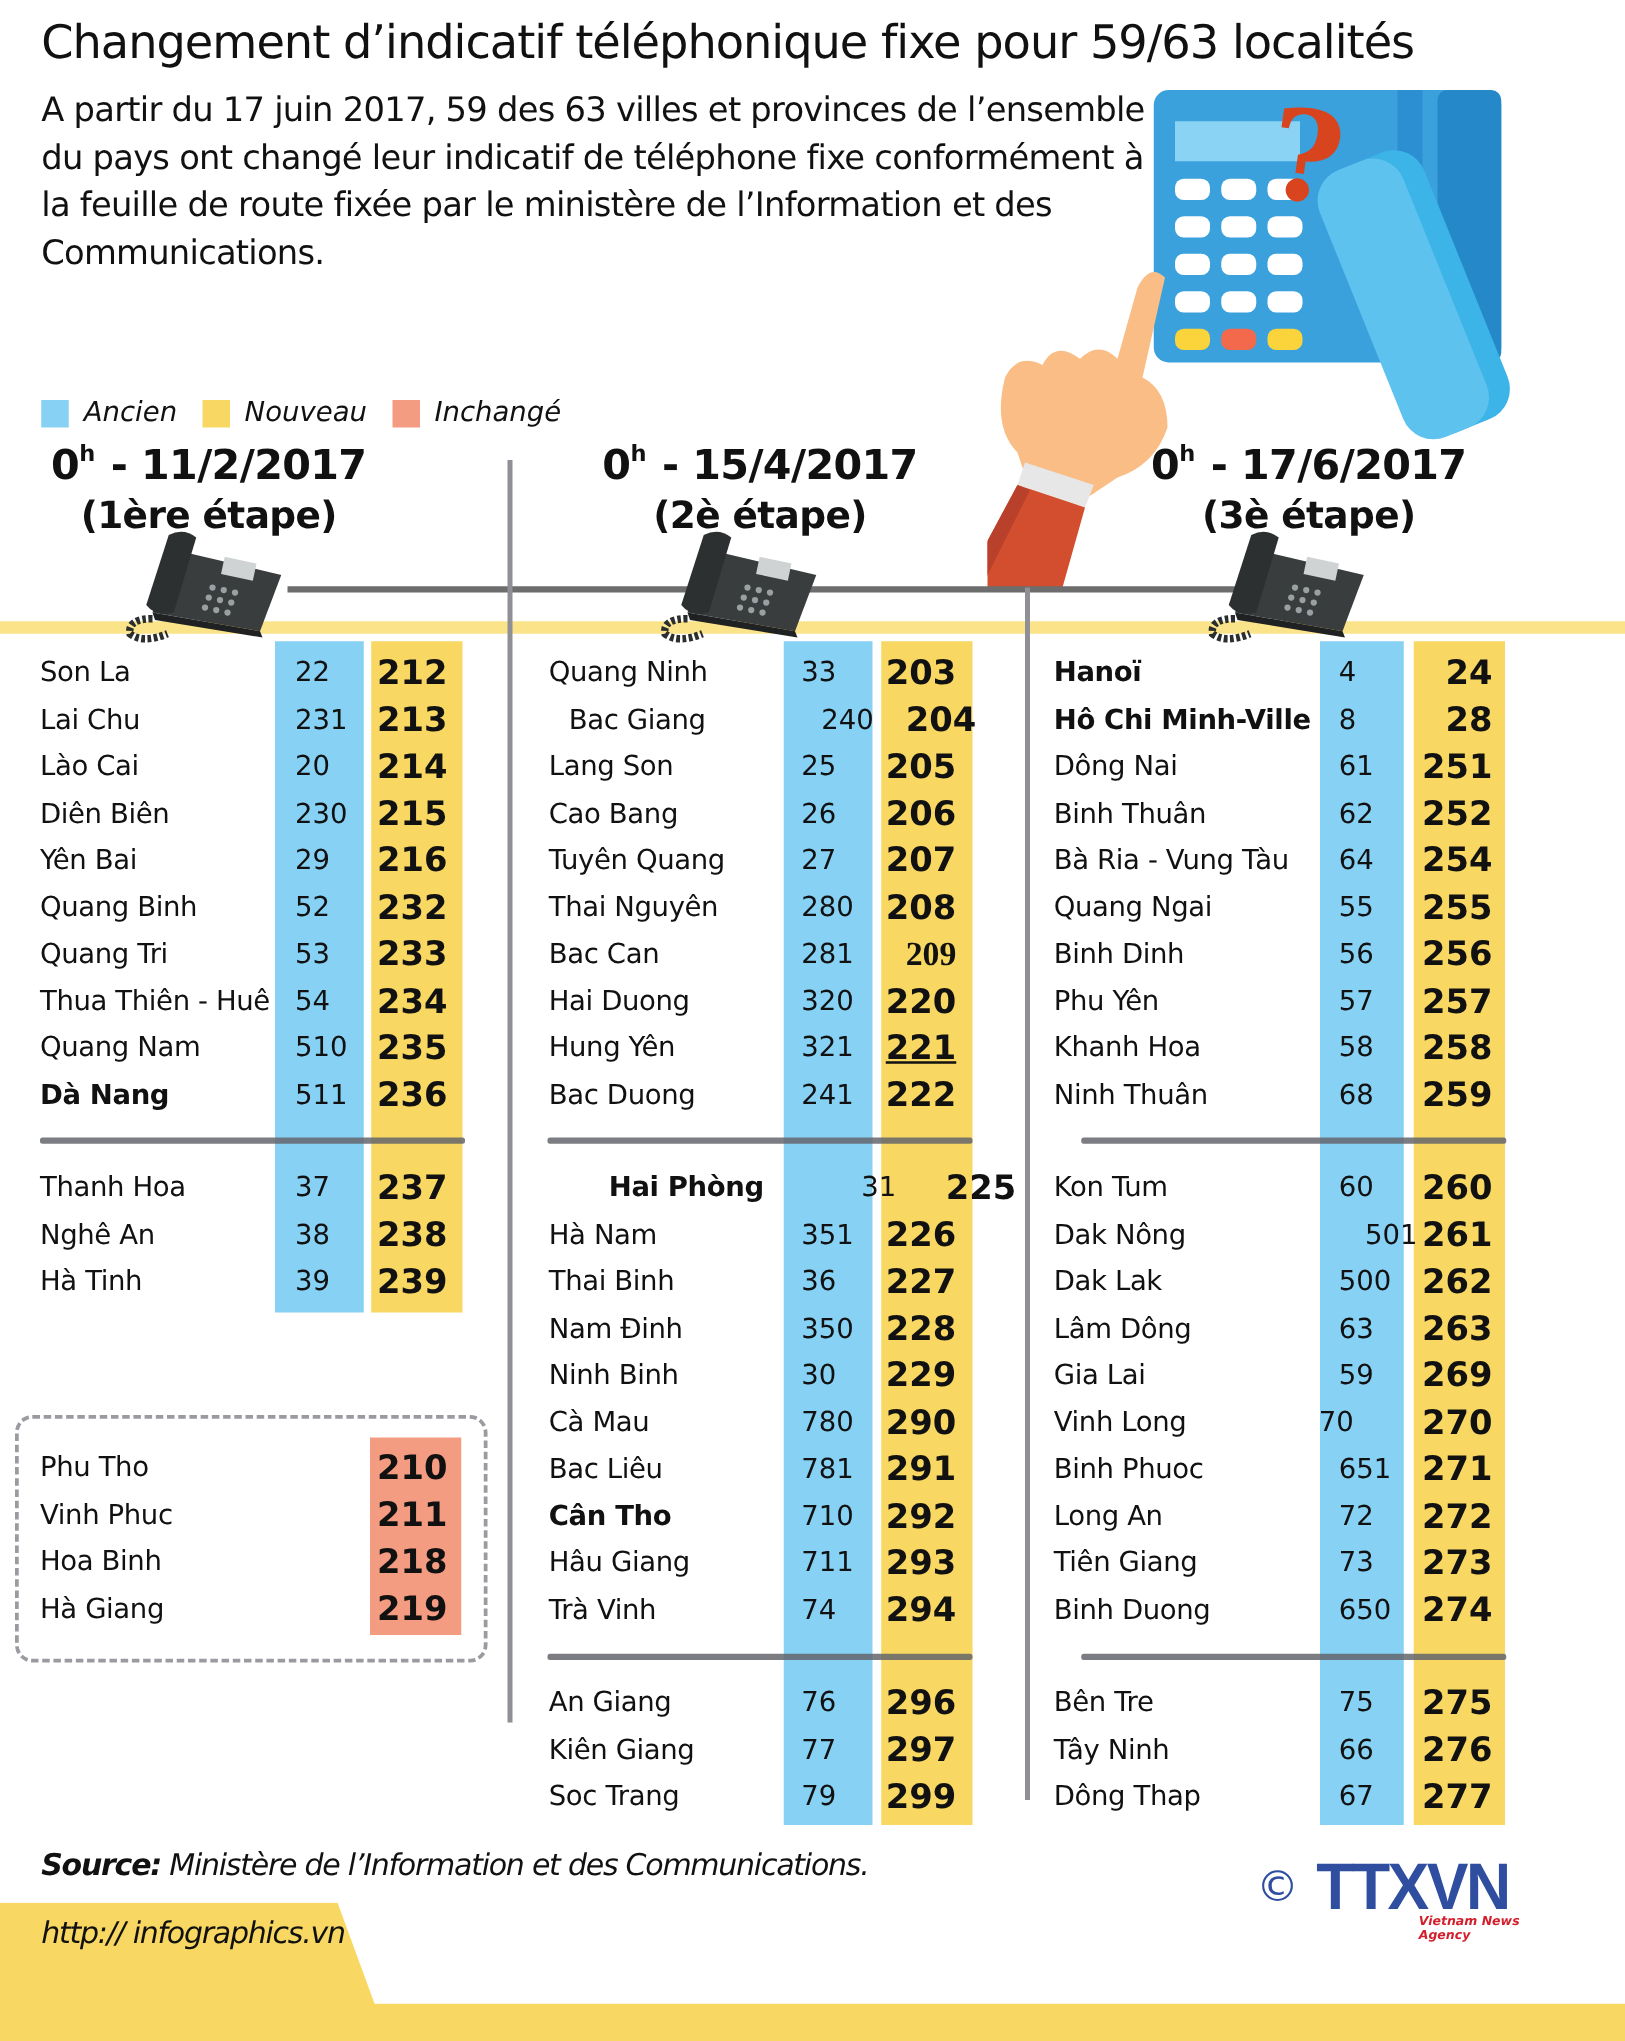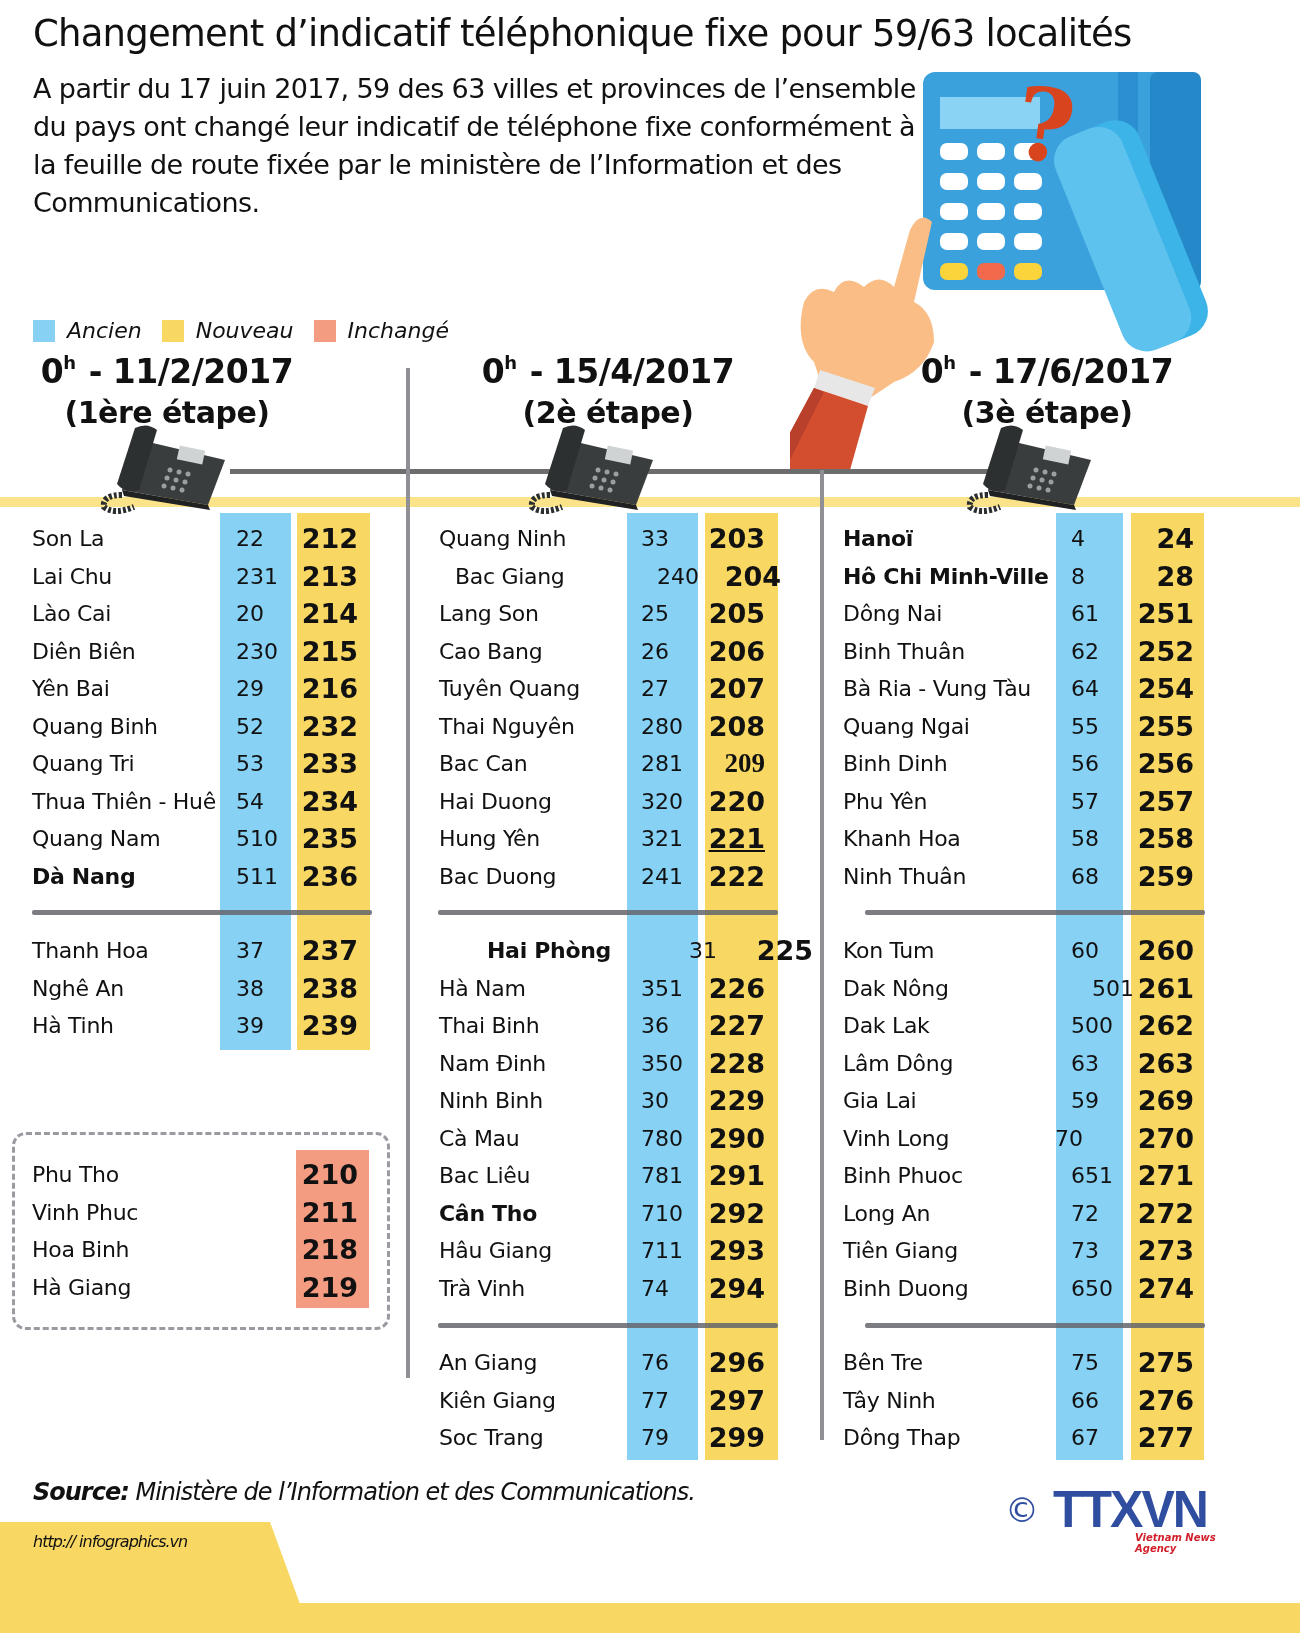--- a/index.html
+++ b/index.html
@@ -40,21 +40,21 @@
 
     .sep { position: absolute; height: 5px; background: rgba(100,102,108,0.85); border-radius: 2px; }
 
     .dashed-box { position: absolute; left: 12px; top: 1132px; width: 378px; height: 198px; border: 3px dashed #9a9aa0; border-radius: 14px; }
 
     .source { position: absolute; left: 33px; top: 1478px; font-size: 24px; font-style: italic; letter-spacing: -1px; }
     .source b { font-weight: bold; }
 
     .footer-band { position: absolute; left: 0; top: 1603px; width: 1300px; height: 30px; background: #f8d862; }
     .footer-tab { position: absolute; left: 0; top: 1522px; width: 300px; height: 82px; background: #f8d862; clip-path: polygon(0 0, 270px 0, 300px 82px, 0 82px); }
-    .footer-url { position: absolute; left: 33px; top: 1532px; font-size: 16px; font-style: italic; letter-spacing: -1px; }
+    .footer-url { position: absolute; left: 33px; top: 1532px; font-size: 24px; font-style: italic; letter-spacing: -1px; }
 
     .logo { position: absolute; left: 1005px; top: 1480px; width: 230px; height: 70px; }
     .logo .copy { position: absolute; left: 0; top: 10px; font-size: 34px; color: #2f4ea0; }
     .logo .ttxvn { position: absolute; left: 48px; top: 0px; font-size: 50px; font-weight: bold; color: #2f4ea0; letter-spacing: -2px; font-family: "Liberation Sans", sans-serif; transform: scaleY(1.05); }
     .logo .agency { position: absolute; left: 130px; top: 52px; font-size: 10px; color: #d21f2b; font-style: italic; font-weight: bold; }
   </style>
 </head>
 <body>
 
 <div class="title">Changement d’indicatif téléphonique fixe pour 59/63 localités</div>

